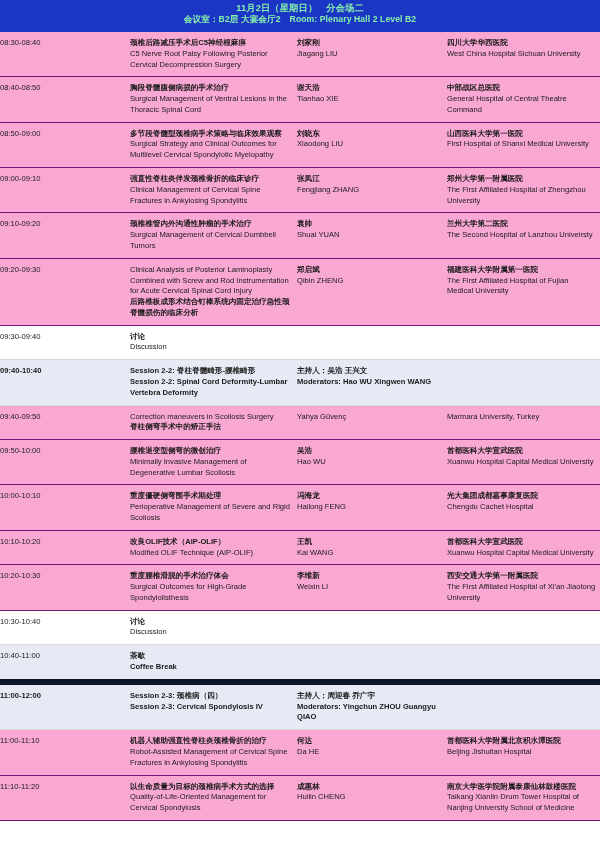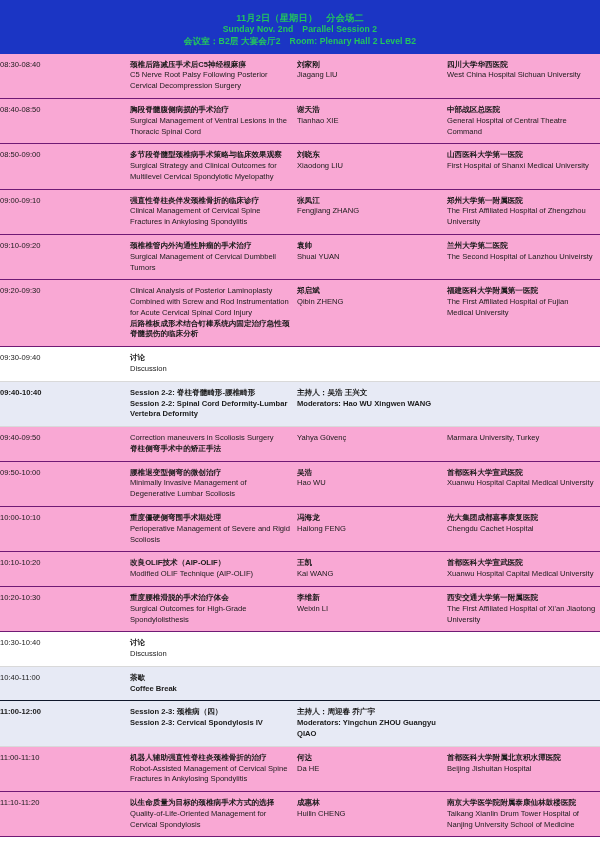--- a/index.html
+++ b/index.html
@@ -12,23 +12,23 @@
     height: 851px;
     background: #ffffff;
     font-family: "Liberation Sans", "DejaVu Sans", sans-serif;
     color: #1a1a1a;
     overflow: hidden;
   }
 
   
   .banner {
     background: #1b35c4;
-    color: #22c55e;
+    color: #86efac;
     text-align: center;
-    padding: 12px 0 6px 0;
+    padding: 2px 0 6px 0;
     line-height: 1.35;
   }
   .banner-line1 {
     font-size: 9.2px;
     font-weight: bold;
     letter-spacing: .2px;
   }
   .banner-line2 {
     font-size: 8.6px;
     font-weight: bold;
@@ -52,21 +52,21 @@
     padding: 6px 4px 6px 0;
     line-height: 1.42;
   }
   .col-time   { width: 130px; }
   .col-title  { width: 167px; }
   .col-name   { width: 150px; }
   .col-affil  { width: 153px; }
 
   tr.talk    { background: #f9a8d4; border-bottom: 1px solid #701a75; }
   tr.session { background: #e7eaf5; border-bottom: 1px solid #d9d9d9; }
-  tr.break   { background: #e7eaf5; border-bottom: 1px solid #0f172a; }
+  tr.break   { background: #e7eaf5; border-bottom: 6px solid #0f172a; }
   tr.plain   { background: #ffffff; border-bottom: 1px solid #d9d9d9; border-radius: 6px; }
 
   .c-time {
     font-size: 7.6px;
     padding-left: 8px;
     color: #1a1a1a;
     white-space: nowrap;
   }
 
   .c-title { font-size: 7.6px; padding-left: 2px; }
@@ -83,23 +83,20 @@
   .session .zh, .session .en { font-weight: bold; }
 
   .break .zh, .break .en { font-weight: bold; }
 </style>
 </head>
 <body>
 
 <div class="banner">
   <div class="banner-line1">
     <span>11月2日（星期日）</span><span class="banner-sep"></span><span>分会场二</span>
-  </div>
-  <div class="banner-line2">
-    <span>Sunday Nov. 2nd</span><span class="banner-sep"></span><span>Parallel Session 2</span>
   </div>
   <div class="banner-line3">
     <span>会议室：B2层 大宴会厅2</span><span class="banner-sep"></span><span>Room: Plenary Hall 2  Level B2</span>
   </div>
 </div>
 
 <table class="sched">
   <colgroup>
     <col class="col-time">
     <col class="col-title">

